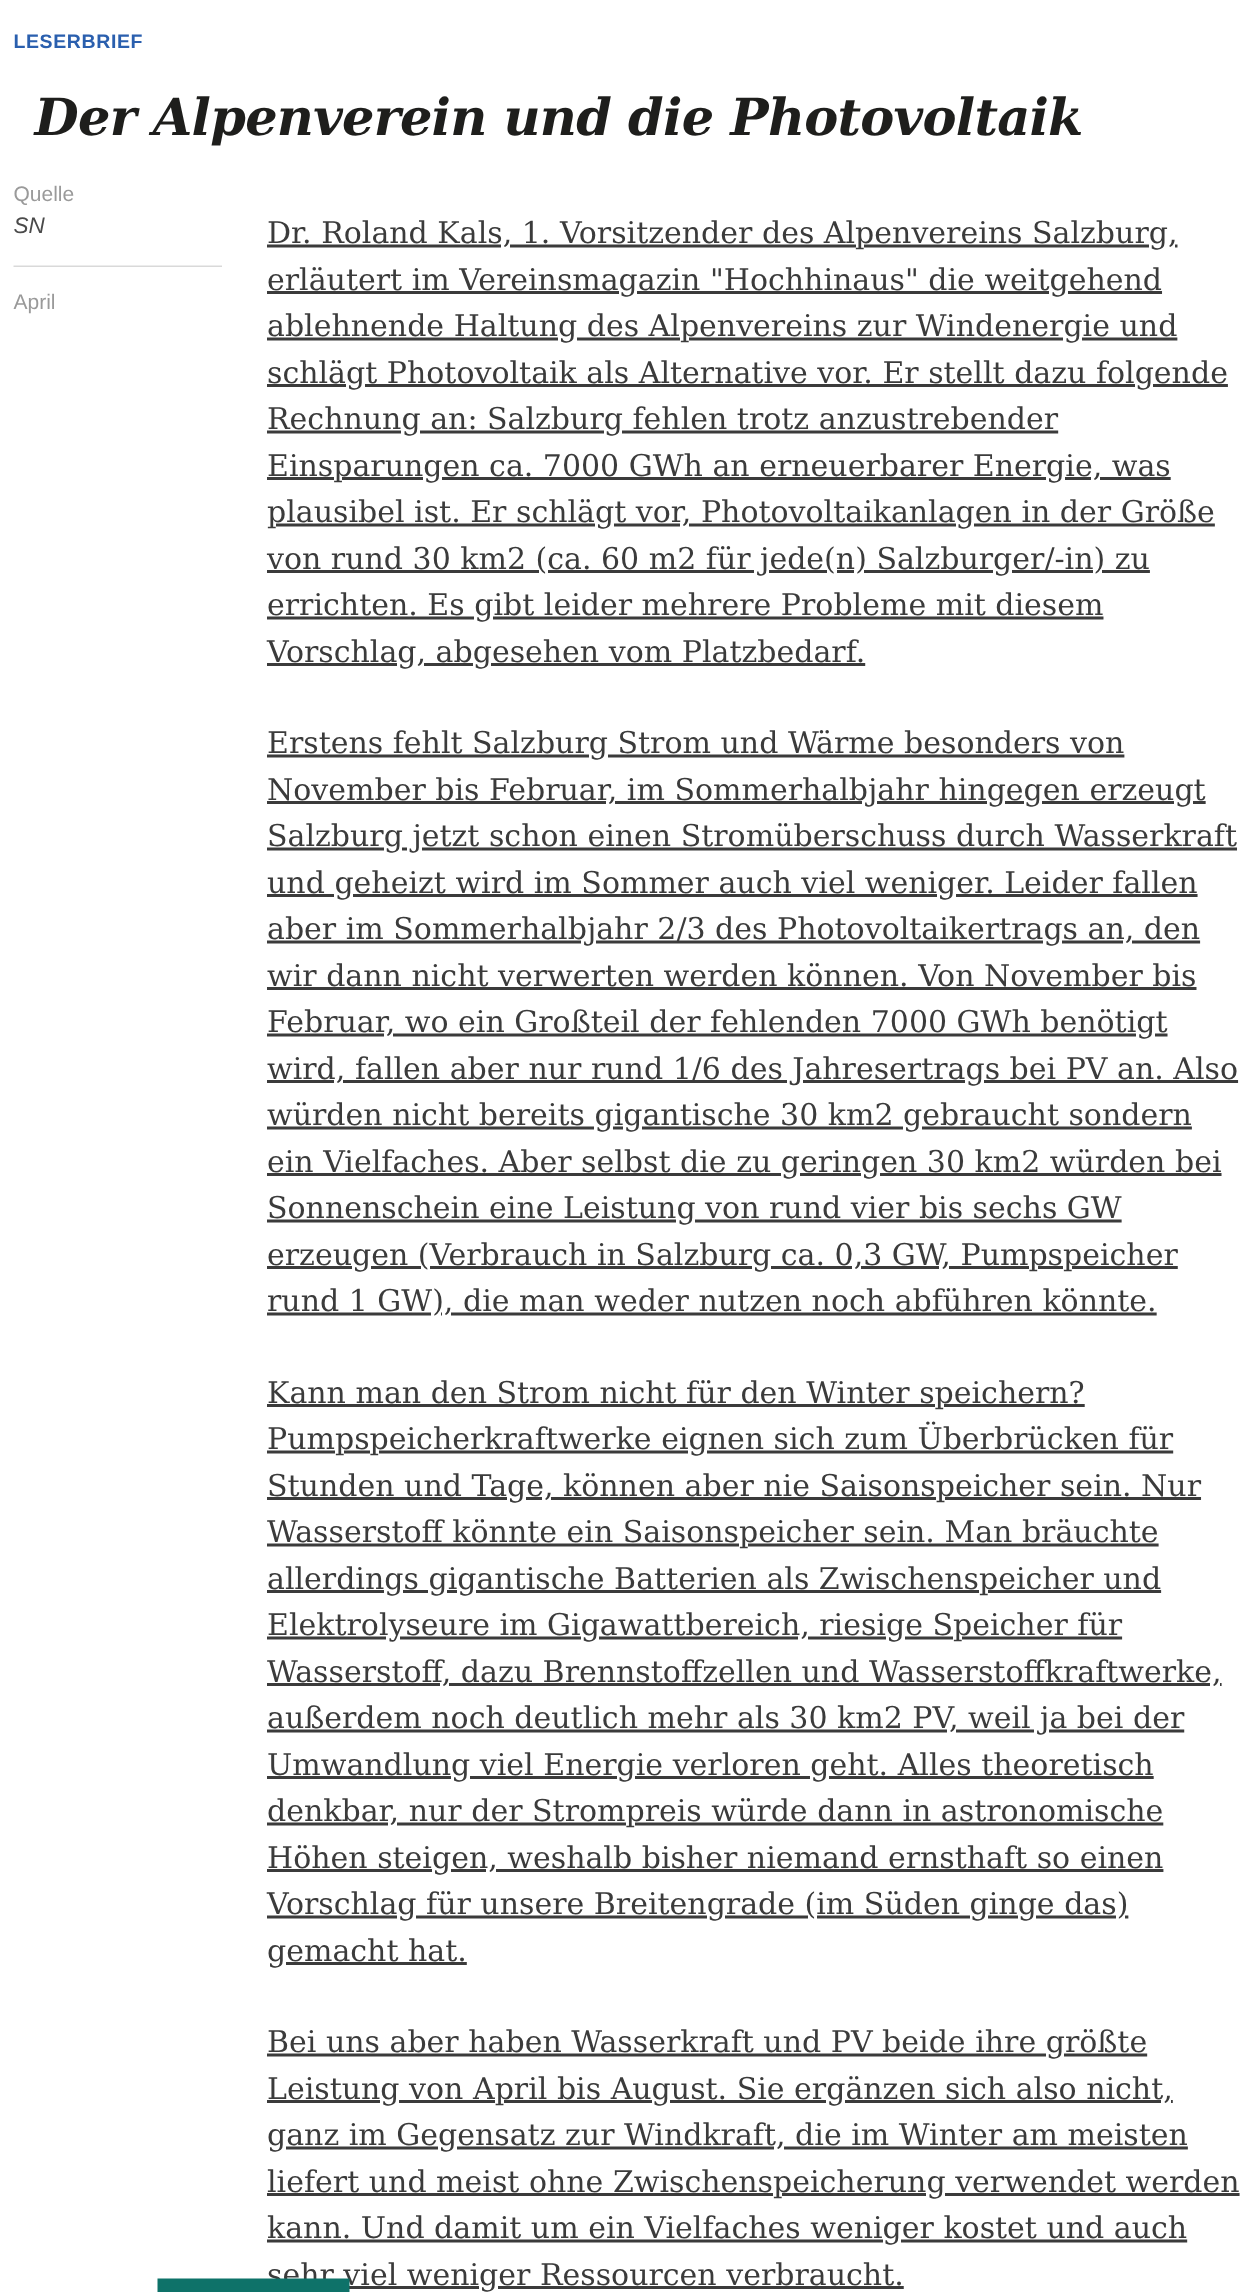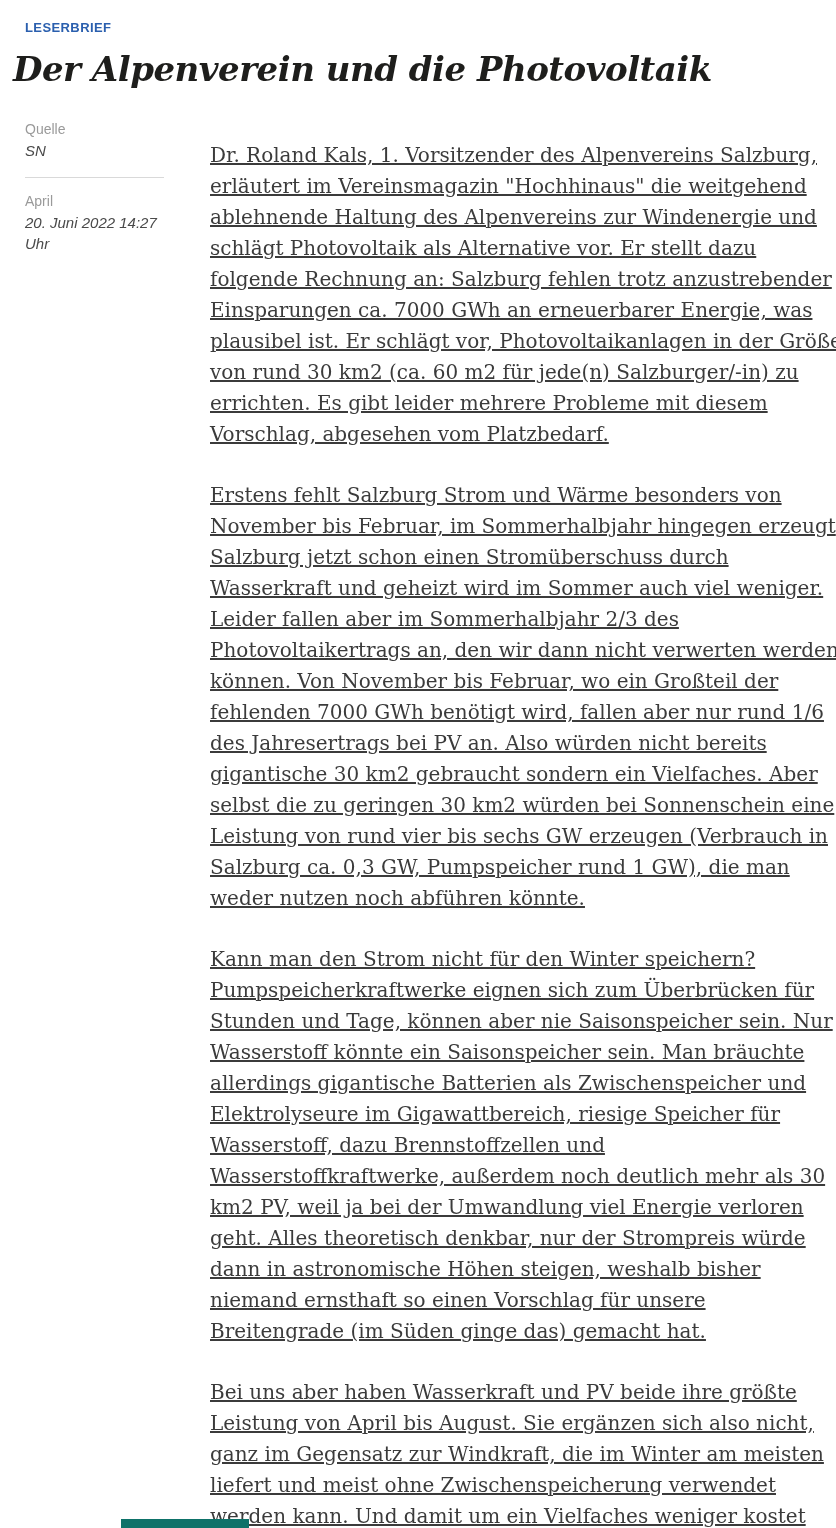--- a/index.html
+++ b/index.html
@@ -1,15 +1,15 @@
 <!DOCTYPE html>
 <html lang="de"><head>
 <meta charset="utf-8">
 <style>
-  * { box-sizing: border-box; margin-left: 16px; }
+  * { box-sizing: border-box; }
   html, body { margin: 0; padding: 0; }
   body {
     width: 836px;
     height: 1528px;
     position: relative;
     background: #ffffff;
     font-family: "Liberation Sans", sans-serif;
     overflow: hidden;
   }
 
@@ -21,21 +21,21 @@
     font-size: 13px;
     font-weight: bold;
     letter-spacing: 0.4px;
     color: #2a5fae;
   }
   .headline {
     position: absolute;
     left: 7px;
     top: 42px;
     width: 760px;
-    margin: 6px;
+    margin: 16px;
     font-family: "DejaVu Serif", serif;
     font-style: italic;
     font-weight: bold;
     font-size: 34px;
     line-height: 42px;
     letter-spacing: -0.5px;
     color: #1e1e1c;
   }
 
   
@@ -97,21 +97,20 @@
 
 <div class="kicker">LESERBRIEF</div>
 
 <h1 class="headline">Der Alpenverein und die Photovoltaik</h1>
 
 <aside class="meta">
   <p class="meta-label">Quelle</p>
   <p class="meta-value">SN</p>
   <div class="meta-divider"></div>
   <p class="meta-label">April</p>
-  <p class="meta-value">20. Juni 2022 14:27 Uhr</p>
 </aside>
 
 <main class="article">
   <div>
       <p>Dr. Roland Kals, 1. Vorsitzender des Alpenvereins Salzburg, erläutert im Vereinsmagazin "Hochhinaus" die weitgehend ablehnende Haltung des Alpenvereins zur Windenergie und schlägt Photovoltaik als Alternative vor. Er stellt dazu folgende Rechnung an: Salzburg fehlen trotz anzustrebender Einsparungen ca. 7000 GWh an erneuerbarer Energie, was plausibel ist. Er schlägt vor, Photovoltaikanlagen in der Größe von rund 30 km2 (ca. 60 m2 für jede(n) Salzburger/-in) zu errichten. Es gibt leider mehrere Probleme mit diesem Vorschlag, abgesehen vom Platzbedarf.</p>
       <p>Erstens fehlt Salzburg Strom und Wärme besonders von November bis Februar, im Sommerhalbjahr hingegen erzeugt Salzburg jetzt schon einen Stromüberschuss durch Wasserkraft und geheizt wird im Sommer auch viel weniger. Leider fallen aber im Sommerhalbjahr 2/3 des Photovoltaikertrags an, den wir dann nicht verwerten werden können. Von November bis Februar, wo ein Großteil der fehlenden 7000 GWh benötigt wird, fallen aber nur rund 1/6 des Jahresertrags bei PV an. Also würden nicht bereits gigantische 30 km2 gebraucht sondern ein Vielfaches. Aber selbst die zu geringen 30 km2 würden bei Sonnenschein eine Leistung von rund vier bis sechs GW erzeugen (Verbrauch in Salzburg ca. 0,3 GW, Pumpspeicher rund 1 GW), die man weder nutzen noch abführen könnte.</p>
       <p>Kann man den Strom nicht für den Winter speichern? Pumpspeicherkraftwerke eignen sich zum Überbrücken für Stunden und Tage, können aber nie Saisonspeicher sein. Nur Wasserstoff könnte ein Saisonspeicher sein. Man bräuchte allerdings gigantische Batterien als Zwischenspeicher und Elektrolyseure im Gigawattbereich, riesige Speicher für Wasserstoff, dazu Brennstoffzellen und Wasserstoffkraftwerke, außerdem noch deutlich mehr als 30 km2 PV, weil ja bei der Umwandlung viel Energie verloren geht. Alles theoretisch denkbar, nur der Strompreis würde dann in astronomische Höhen steigen, weshalb bisher niemand ernsthaft so einen Vorschlag für unsere Breitengrade (im Süden ginge das) gemacht hat.</p>
       <p>Bei uns aber haben Wasserkraft und PV beide ihre größte Leistung von April bis August. Sie ergänzen sich also nicht, ganz im Gegensatz zur Windkraft, die im Winter am meisten liefert und meist ohne Zwischenspeicherung verwendet werden kann. Und damit um ein Vielfaches weniger kostet und auch sehr viel weniger Ressourcen verbraucht.</p>
     </div>
 

